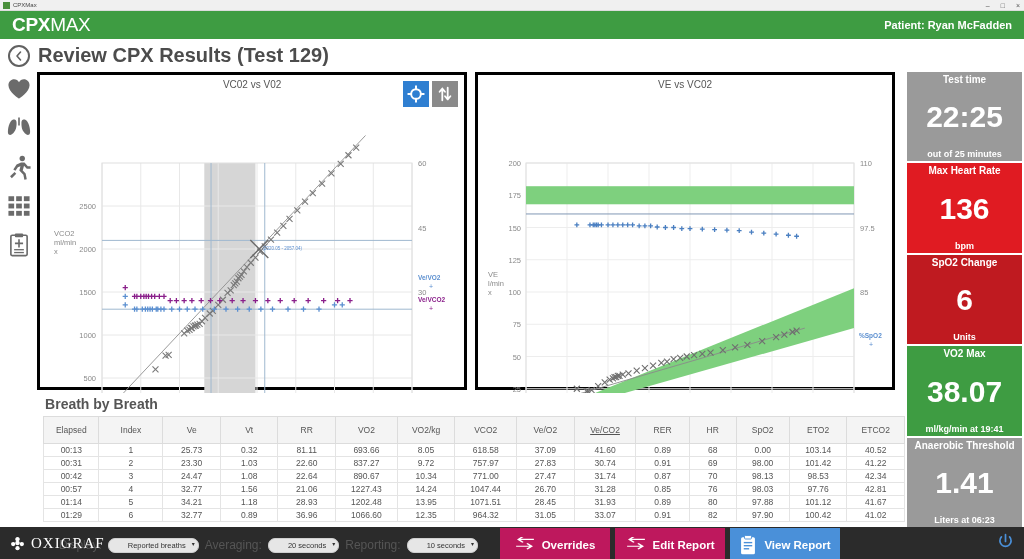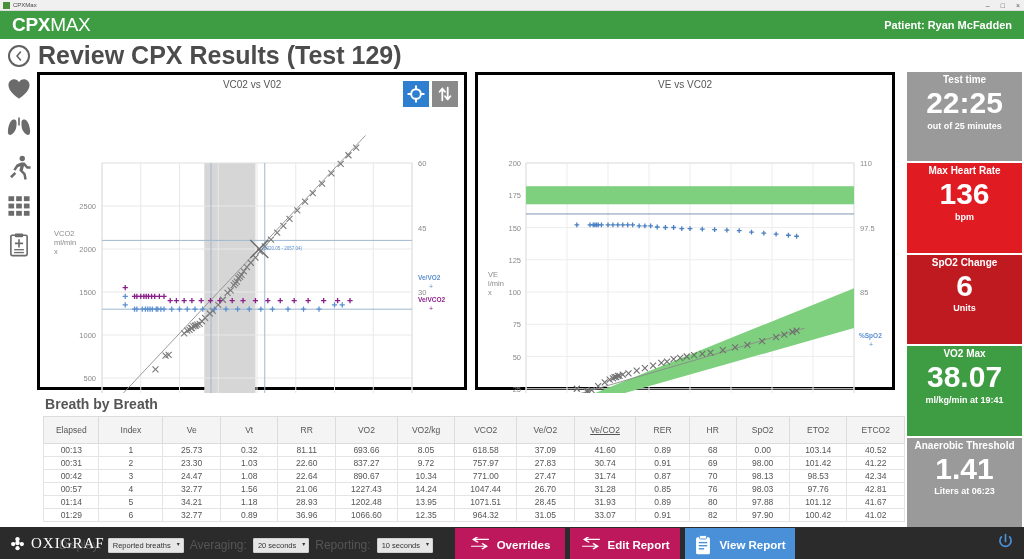--- a/index.html
+++ b/index.html
@@ -25,58 +25,58 @@
     justify-content:space-between; padding:0 12px; color:#fff;
   }
   .brand { font-size:19px; font-weight:bold; letter-spacing:-0.3px; }
   .brand .light { font-weight:normal; }
   .patient { font-size:11px; font-weight:bold; }
   
   .pagehead { height:33px; display:flex; align-items:center; padding-left:8px; gap:8px; }
   .backbtn { width:22px; height:22px; border:2px solid #616161; border-radius:50%;
              display:flex; align-items:center; justify-content:center; color:#616161;
              font-size:13px; line-height:1; cursor:pointer; }
-  .pagetitle { font-size:25px; font-weight:bold; color:#4c4c4c; }
+  .pagetitle { font-size:20px; font-weight:bold; color:#4c4c4c; }
   
   .body-wrap { display:flex; height:455px; }
   .leftrail { width:40px; display:flex; flex-direction:column; align-items:center;
               padding-top:4px; gap:13px; }
   .leftrail .railicon { width:26px; height:26px; fill:#6b6b6b; cursor:pointer; }
   .center { flex:1; display:flex; flex-direction:column; }
   .charts { display:flex; gap:8px; padding:0 2px 0 0; height:318px; }
   .chartbox { border:3px solid #000000; background:#fff; position:relative; }
   .chart1 { width:430px; }
   .chart2 { width:420px; }
   .chart-title { position:absolute; top:4px; left:0; right:0; text-align:center;
                  font-size:10px; color:#555; }
   .chart-tools { position:absolute; top:6px; right:6px; display:flex; gap:3px; }
   .tool { width:26px; height:26px; display:flex; align-items:center; justify-content:center; cursor:pointer; }
   .tool.blue { background:#2f7fd1; }
   .tool.gray { background:#8a8a8a; }
   .tool svg { fill:#fff; stroke:#fff; }
   .right-rail { width:126px; display:flex; flex-direction:column; gap:2px; padding-right:2px; }
-  .stat { flex:1; display:flex; flex-direction:column; align-items:center; justify-content:flex-start;
+  .stat { flex:1; display:flex; flex-direction:column; align-items:center; justify-content:space-between;
           color:#fff; text-align:center; padding:2px; }
   .stat .lbl { font-size:10px; font-weight:bold; }
   .stat .val { font-size:30px; font-weight:bold; line-height:1.05; margin:2px 0; }
   .stat .unit { font-size:9px; font-weight:bold; }
   
   .tblwrap { padding:4px 2px 0 6px; }
   .tbl-title { font-size:14px; font-weight:bold; color:#555; margin:2px 0 4px 2px; }
   table { border-collapse:collapse; width:862px; table-layout:fixed; }
   th { background:#f4f4f4; border:1px solid #dcdcdc; font-size:8.5px; font-weight:normal;
        color:#555; height:27px; }
   td { border:1px solid #e4e4e4; border-top:none; font-size:8.5px; color:#555;
        text-align:center; height:13px; }
   
   .controls { display:flex; align-items:center; gap:6px; padding:6px 0 0 22px; }
   .ctl-label { font-size:12px; color:#555; }
   .ctl-sel { background:#e6e6e6; border:1px solid #cfcfcf; font-size:7.5px;
-             padding:2px 12px 2px 4px; color:#333; position:relative; cursor:pointer;
-             border-radius:1px; }
+             padding:2px 12px 2px 19px; color:#333; position:relative; cursor:pointer;
+             border-radius:7px; }
   .ctl-sel:after { content:"\25BE"; position:absolute; right:3px; top:1px; font-size:6px; }
   .actionbar { display:flex; gap:5px; margin-left:16px; }
   .abtn { width:110px; height:34px; display:flex; align-items:center; justify-content:center;
           gap:7px; color:#fff; font-size:11.5px; font-weight:bold; cursor:pointer; }
   .abtn.green { background:#be185d; }
   .abtn.blue  { background:#4a90d9; }
   .abtn svg { fill:#fff; }
   
   .footer { height:33px; background:#2b2b2b; display:flex; align-items:center;
             justify-content:space-between; padding:0 10px; }

